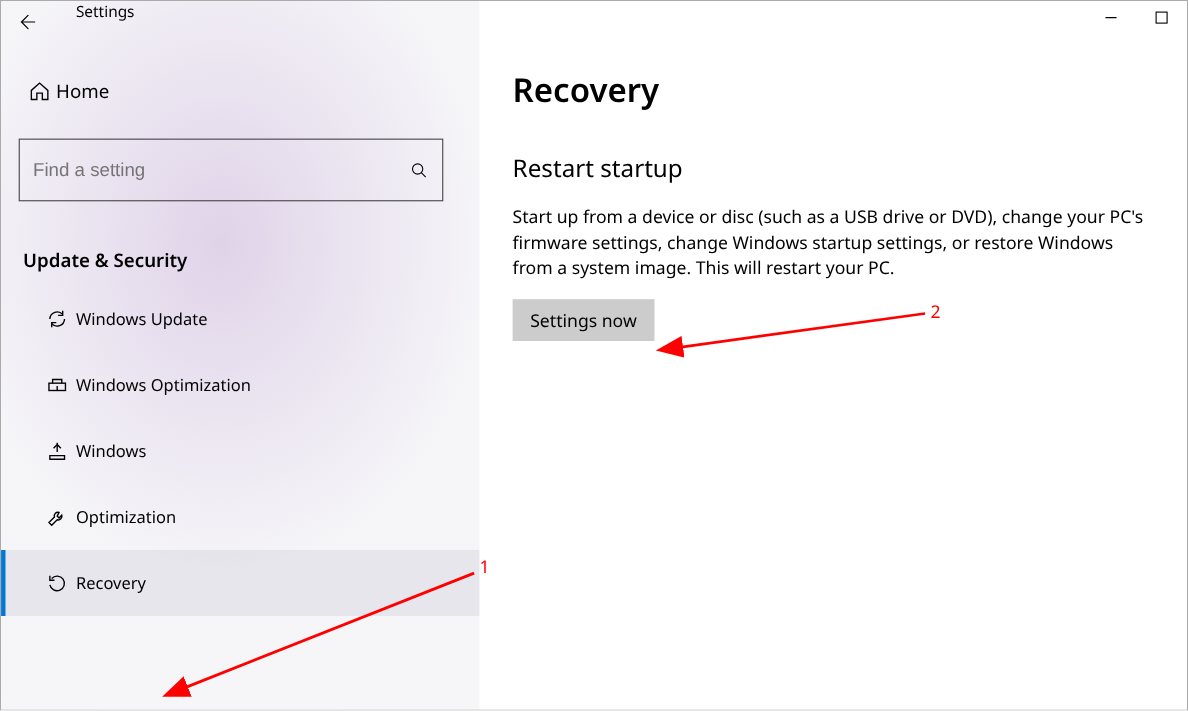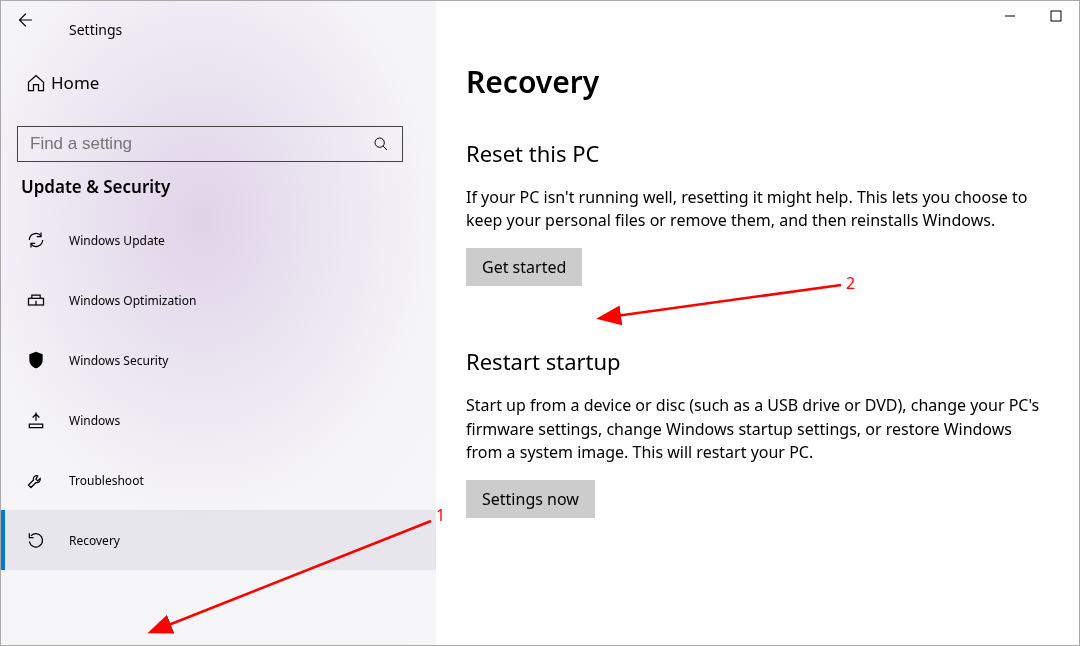--- a/index.html
+++ b/index.html
@@ -11,21 +11,21 @@
   }
   .window {
     position: relative;
     width: 1080px; height: 646px;
     border: 1px solid #aaa;
     display: flex;
   }
   
   .titlebar {
     position: absolute; top: 0; left: 0; right: 0; height: 38px;
-    display: flex; align-items: flex-end;
+    display: flex; align-items: flex-start;
     pointer-events: none;
   }
   .titlebar .back {
     width: 46px; height: 38px;
     display: flex; align-items: center; justify-content: center;
     pointer-events: auto; cursor: pointer;
   }
   .titlebar .title {
     font-size: 14px; margin-left: 22px;
   }
@@ -52,41 +52,41 @@
     display: flex; align-items: center; gap: 4px;
     padding: 10px 8px;
     font-size: 17px;
     margin-bottom: 22px;
     cursor: pointer;
   }
   .home-row .icon { width: 22px; display:flex; justify-content:center; }
   .search {
     display: flex; align-items: center;
     border: 1px solid #444;
-    width: 386px; height: 36px;
+    width: 386px; height: 57px;
     padding: 0 12px;
     background: transparent;
-    margin-bottom: 13px;
+    margin-bottom: 42px;
   }
   .search input {
     flex: 1; border: none; outline: none; background: transparent;
     font-size: 17px; color: #666;
   }
   .search .search-icon { width: 18px; display:flex; justify-content:center; }
   .section-head {
     font-weight: 600; font-size: 17px;
     margin-bottom: 12px; padding-left: 4px;
   }
   .nav-item {
-    display: flex; align-items: center; gap: 22px;
+    display: flex; align-items: center; gap: 6px;
     height: 60px;
-    font-size: 12px;
+    font-size: 15px;
     cursor: pointer;
     border-left: 4px solid transparent;
-    margin-left: -16px; padding-left: 20px;
+    margin-left: -16px; padding-left: 36px;
   }
   .nav-item .icon { width: 22px; display:flex; justify-content:center; }
   .nav-item.selected { border-left: 4px solid #0078d4; background: rgba(150,150,170,0.15); }
 
   
   .content {
     flex: 1; padding: 60px 30px 0 30px;
     background: #fff;
   }
   .page-title { font-size: 30px; font-weight: 600; margin-bottom: 36px; }
@@ -165,65 +165,52 @@
     <div class="nav-item">
       <span class="icon">
         <svg width="20" height="20" viewBox="0 0 24 24">
             <rect x="3" y="10" width="18" height="8" fill="none" stroke="#000" stroke-width="1.5"></rect>
             <path d="M7 10V6h10v4M12 13v5" stroke="#000" stroke-width="1.5" fill="none"></path>
           </svg>
       </span>
       <span>Windows Optimization</span>
     </div>
 
-    <div class="nav-item">
-      <span class="icon">
-        <svg width="20" height="20" viewBox="0 0 24 24">
-            <path d="M12 2 L20 5 V12 C20 17 16 21 12 22 C8 21 4 17 4 12 V5 Z" fill="#000"></path>
-          </svg>
-      </span>
-      <span>Windows Security</span>
-    </div>
 
     <div class="nav-item">
       <span class="icon">
         <svg width="20" height="20" viewBox="0 0 24 24">
             <path d="M12 3v10M8 9l4-4 4 4M4 17h16v4H4z" fill="none" stroke="#000" stroke-width="1.5"></path>
           </svg>
       </span>
       <span>Windows</span>
     </div>
 
     <div class="nav-item">
       <span class="icon">
         <svg width="20" height="20" viewBox="0 0 24 24">
             <path d="M14 7a4 4 0 0 0-5 5l-6 6 3 3 6-6a4 4 0 0 0 5-5l-3 3-2-2z" fill="none" stroke="#000" stroke-width="1.5"></path>
           </svg>
       </span>
-      <span>Troubleshoot</span>
+      <span>Optimization</span>
     </div>
 
     <div class="nav-item selected">
       <span class="icon">
         <svg width="20" height="20" viewBox="0 0 24 24">
             <path d="M4 14a8 8 0 1 0 2-7M4 4v5h5" fill="none" stroke="#000" stroke-width="1.5"></path>
           </svg>
       </span>
       <span>Recovery</span>
     </div>
   </div>
 
   <div class="content">
     <h1 class="page-title">Recovery</h1>
 
-    <div class="block">
-      <h2 class="subhead">Reset this PC</h2>
-      <p class="para">If your PC isn't running well, resetting it might help. This lets you choose to keep your personal files or remove them, and then reinstalls Windows.</p>
-      <button class="action-btn">Get started</button>
-    </div>
 
     <div class="block">
       <h2 class="subhead">Restart startup</h2>
       <p class="para">Start up from a device or disc (such as a USB drive or DVD), change your PC's firmware settings, change Windows startup settings, or restore Windows from a system image. This will restart your PC.</p>
       <button class="action-btn">Settings now</button>
     </div>
   </div>
 
   <svg class="anno" width="1080" height="646">
     <defs>

